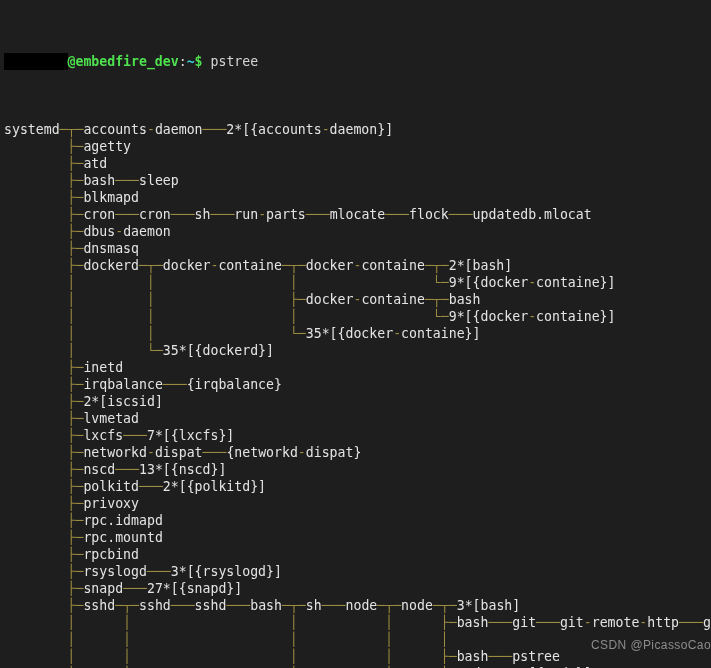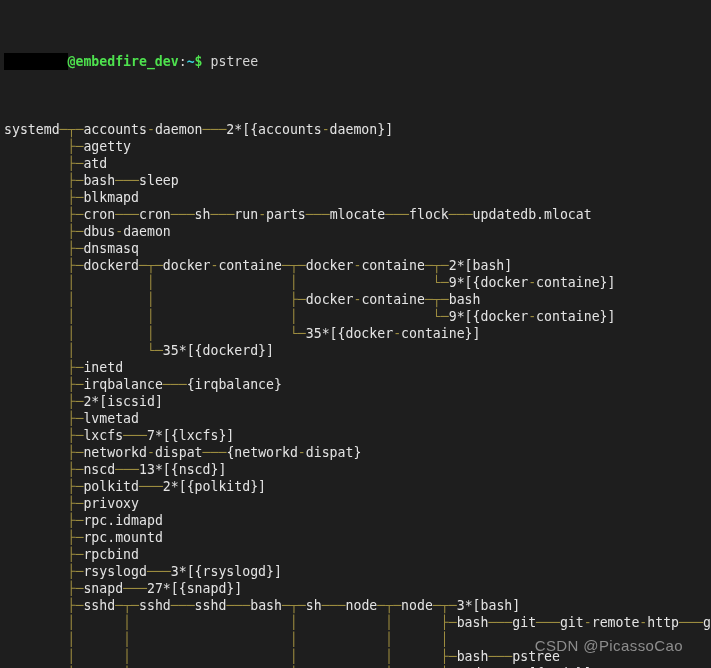--- a/index.html
+++ b/index.html
@@ -43,24 +43,24 @@
   .path  { color: #3bd6e0; font-weight: bold; }
   .dollar{ color: #4ee24e; font-weight: bold; }
   .cmd   { color: #d6d6d6; }
 
   
   .proc  { color: #e4e4e4; }
   .tree  { color: #9c8c3f; }
 
   #watermark {
     position: absolute;
-    right: 28px;
+    right: 0;
     bottom: 14px;
     font-family: "Liberation Sans", sans-serif;
-    font-size: 15px;
+    font-size: 12px;
     color: #8d8d8d;
     letter-spacing: 0.4px;
     user-select: none;
   }
 </style>
 </head>
 <body>
 
 <div id="terminal">
 

